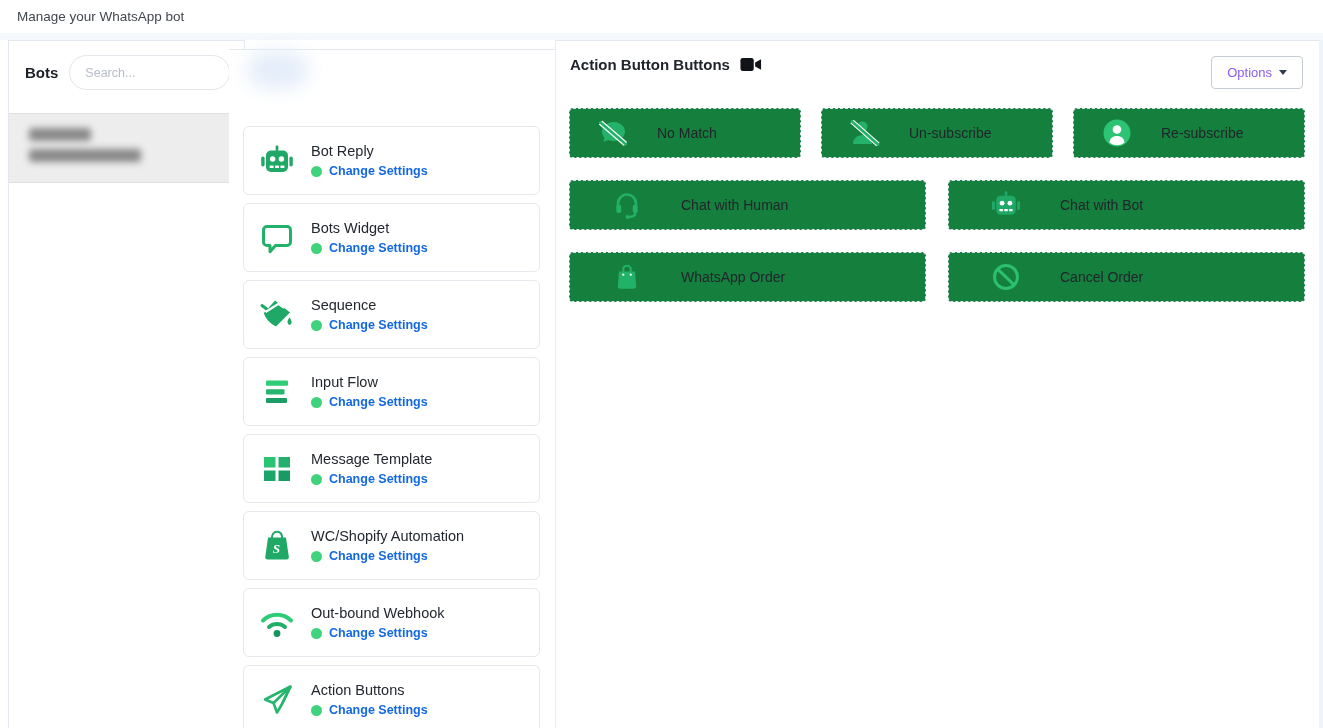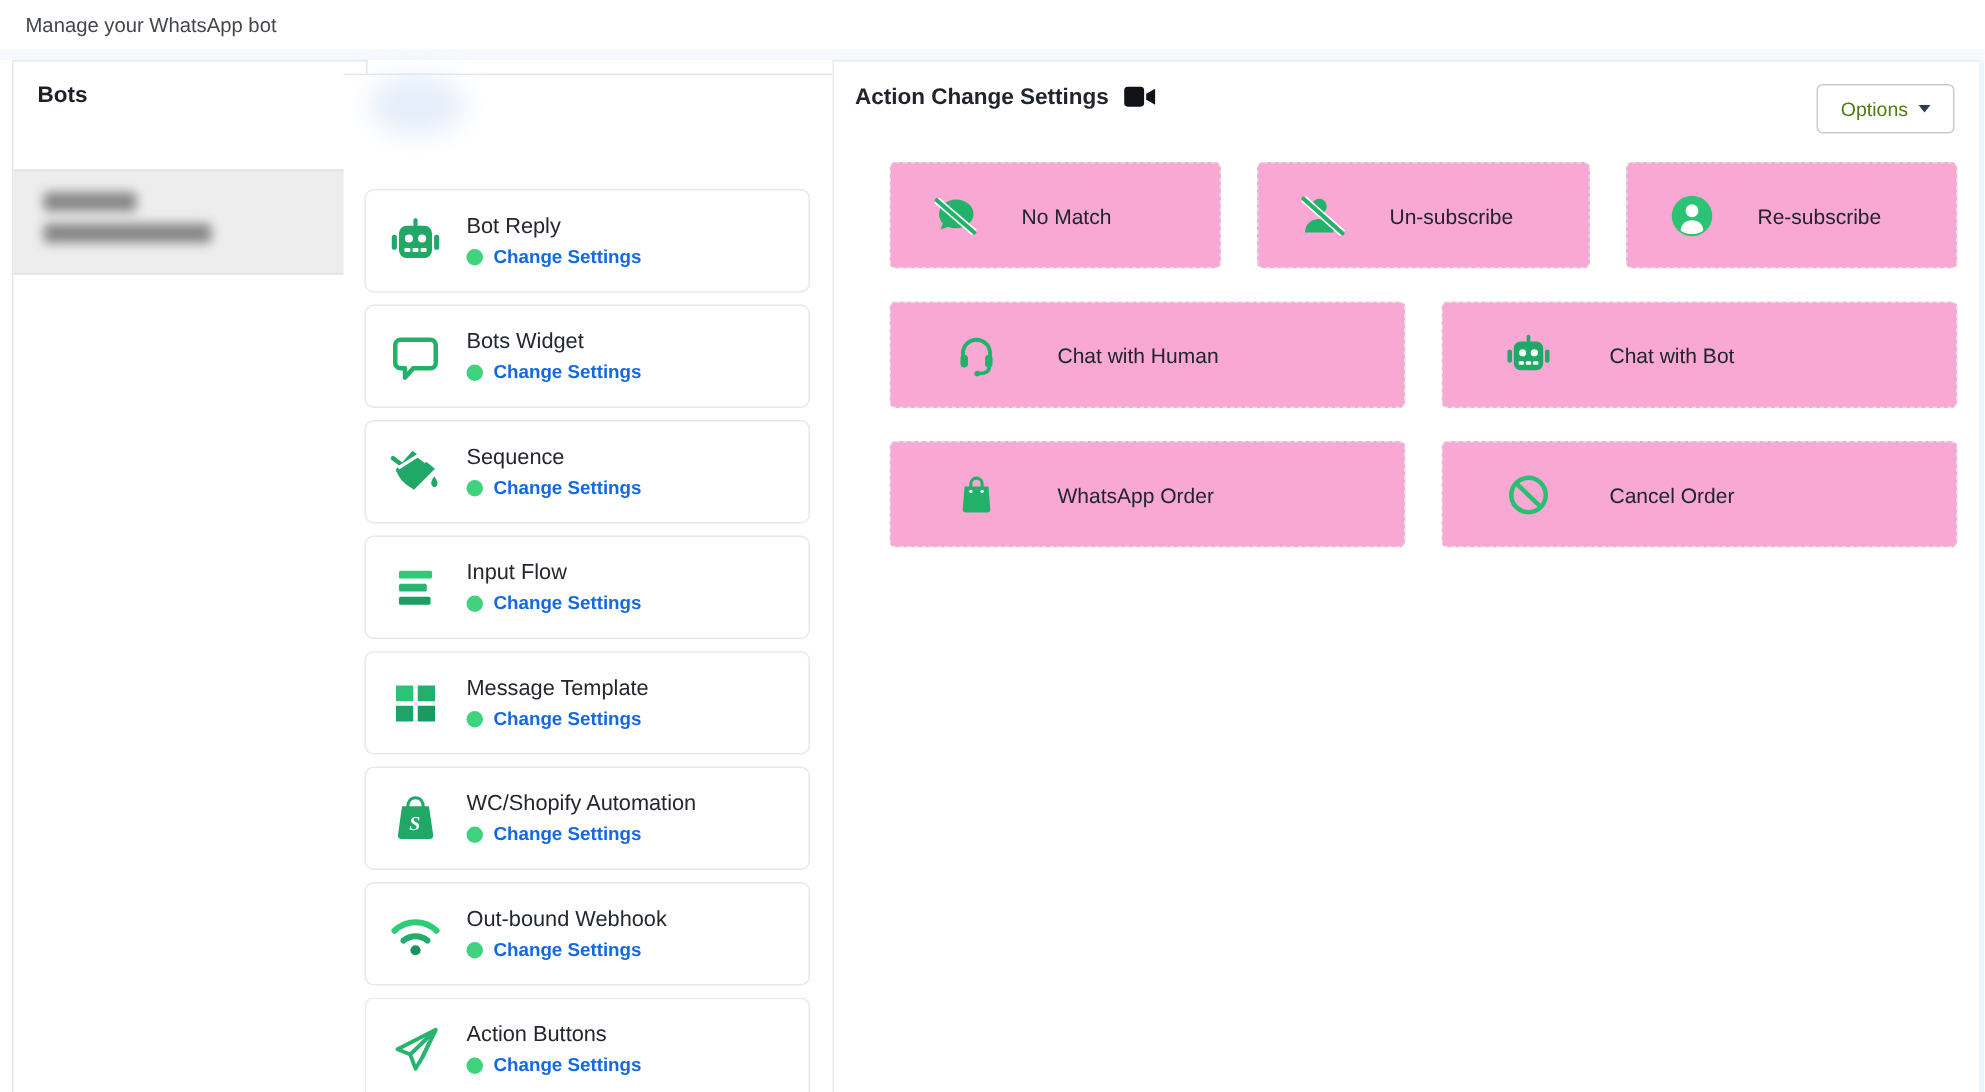--- a/index.html
+++ b/index.html
@@ -46,47 +46,48 @@
   .s-dot { width:11px; height:11px; border-radius:50%; background:#3fd37e; flex:none; }
   .s-link { font-size:12.5px; font-weight:700; color:#1569e0; cursor:pointer; }
 
   
   .right-panel { position:absolute; top:40px; left:555px; width:764px; height:688px;
     background:#fff; border-top:1px solid #e3e8f0; border-left:1px solid #e8ecf2; }
   .rp-header { position:absolute; top:15px; left:14px; display:flex; align-items:center; gap:10px; }
   .rp-title { font-size:15px; font-weight:600; color:#20242c; }
   .options-btn { position:absolute; top:15px; right:16px; height:33px; padding:0 15px;
     background:#fff; border:1px solid #c6ccd4; border-radius:4px; font-size:13px;
-    color:#4d7c0f; display:flex; align-items:center; gap:7px; cursor:pointer;
+    color:#8b5cf6; display:flex; align-items:center; gap:7px; cursor:pointer;
     font-family:"Liberation Sans", sans-serif; }
   .caret-down { width:0; height:0; border-left:4px solid transparent;
     border-right:4px solid transparent; border-top:5px solid #333c4e; }
   .tiles { position:absolute; top:67px; left:13px; width:736px; }
   .tile-row { display:flex; justify-content:space-between; margin-bottom:22px; }
-  .tile { height:71px; background:#f9a8d4; border:1px dashed #dbe2ec; border-radius:4px;
-    display:flex; align-items:center; cursor:pointer;margin-left:24px; }
+  .tile { height:50px; background:#15803d; border:1px dashed #dbe2ec; border-radius:4px;
+    display:flex; align-items:center; cursor:pointer; }
   .tile.narrow { width:232px; padding-left:26px; gap:27px; }
   .tile.wide { width:357px; padding-left:40px; gap:37px; }
   .t-icon { width:34px; height:34px; display:flex; align-items:center; justify-content:center; flex:none; }
   .t-label { font-size:14px; font-weight:500; color:#20242c; }
 </style>
 </head>
 <body>
 
 <div class="root">
 
   <div class="topbar">
     <span class="topbar-title">Manage your WhatsApp bot</span>
   </div>
   <div class="top-band"></div>
   <div class="right-strip"></div>
 
   <div class="left-panel">
     <div class="bots-header">
       <span class="bots-title">Bots</span>
+      <input class="search-pill" type="text" placeholder="Search..." style="">
     </div>
     <div class="bot-item">
       <div class="blur-bar name"></div>
       <div class="blur-bar phone"></div>
     </div>
   </div>
 
   <div class="mid-col">
     <div class="avatar-blob"></div>
     <div class="settings-list">
@@ -231,21 +232,21 @@
             <span class="s-link">Change Settings</span>
           </div>
         </div>
       </div>
 
     </div>
   </div>
 
   <div class="right-panel">
     <div class="rp-header">
-      <span class="rp-title">Action Change Settings</span>
+      <span class="rp-title">Action Button Buttons</span>
       <span style="display:flex;">
         <svg width="22" height="15" viewBox="0 0 24 16">
           <rect x="0.5" y="0.8" width="14.5" height="14.4" rx="2.6" fill="#101418"></rect>
           <path d="M16.5 5.8 L23 2.2 v11.6 L16.5 10.2 Z" fill="#101418"></path>
         </svg>
       </span>
     </div>
     <button class="options-btn">
       <span>Options</span>
       <span class="caret-down"></span>

